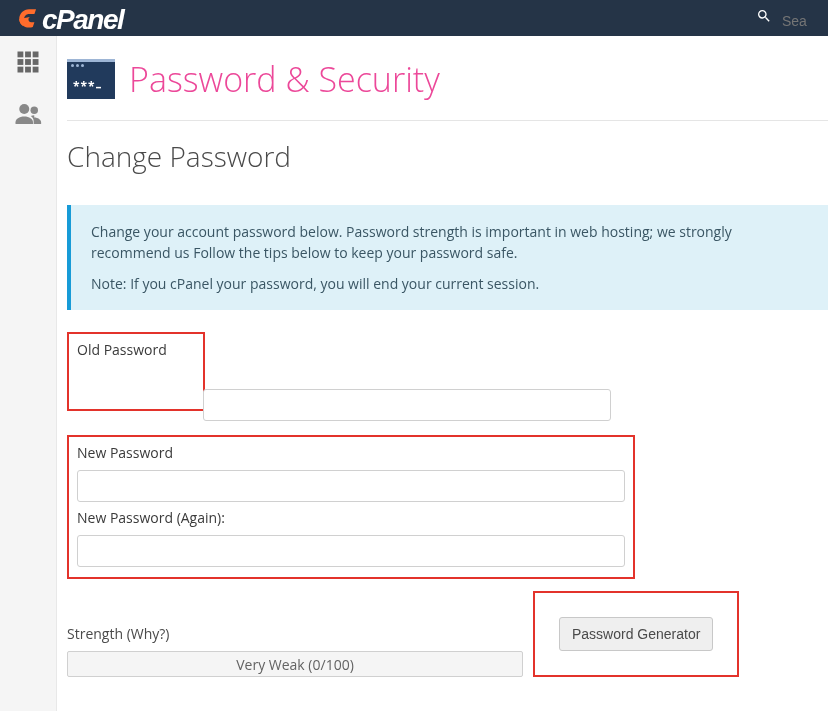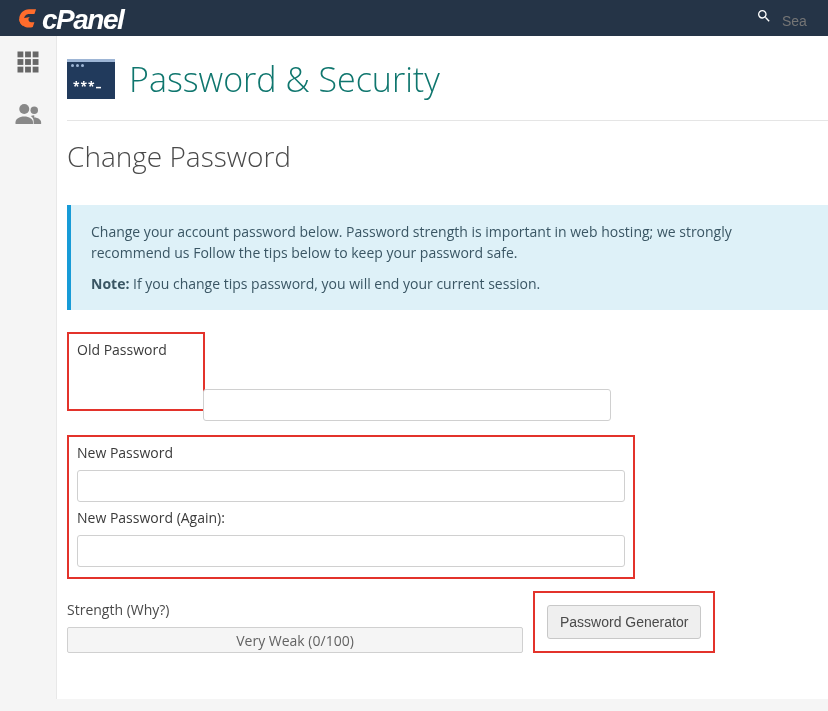--- a/index.html
+++ b/index.html
@@ -91,39 +91,39 @@
       top: 16px;
       left: 6px;
       color: #fff;
       font-size: 12px;
       font-weight: bold;
       letter-spacing: 1px;
     }
     .page-title {
       font-size: 34px;
       font-weight: 300;
-      color: #0f766e;
+      color: #ec4899;
     }
     .section-title {
       font-size: 28px;
       font-weight: 300;
       color: #4a4a4a;
       margin-bottom: 30px;
     }
     .info-box {
       background: #def1f8;
       border-left: 4px solid #179bd7;
       padding: 16px 20px;
       margin-bottom: 22px;
       color: #3a5664;
       font-size: 14px;
       line-height: 1.5;
     }
     .info-box strong {
-      font-weight: 700;
+      font-weight: 400;
     }
     .info-box p + p {
       margin-top: 10px;
     }
     .highlight-red {
       border: 2px solid #e3332b;
       padding: 6px 8px 10px 8px;
       margin-bottom: 12px;
       display: inline-block;
       vertical-align: top;
@@ -183,21 +183,21 @@
       border-radius: 2px;
       height: 26px;
       display: flex;
       align-items: center;
       justify-content: center;
       font-size: 14px;
       color: #636363;
     }
     .gen-btn-wrap {
       border: 2px solid #e3332b;
-      padding: 12px;
+      padding: 24px;
     }
     .gen-btn {
       background: #efefef;
       border: 1px solid #c8c8c8;
       border-radius: 3px;
       padding: 8px 12px;
       font-size: 14px;
       color: #4a4a4a;
       cursor: pointer;
     }
@@ -277,21 +277,21 @@
       </div>
       <h1 class="page-title">Password &amp; Security</h1>
     </div>
 
     <hr class="divider">
 
     <h2 class="section-title">Change Password</h2>
 
     <div class="info-box">
       <p>Change your account password below. Password strength is important in web hosting; we strongly recommend us Follow the tips below to keep your password safe.</p>
-      <p><strong>Note:</strong><span> If you change tips password, you will end your current session.</span></p>
+      <p><strong>Note:</strong><span> If you cPanel your password, you will end your current session.</span></p>
     </div>
 
     <div class="old-pw-block">
       <div class="highlight-red old-pw-wrap">
         <div class="field-label">Old Password</div>
         <div style="height:32px"></div>
       </div>
       <input type="password" class="old-pw-ext-input" style="margin-left: -2px;">
     </div>
 

